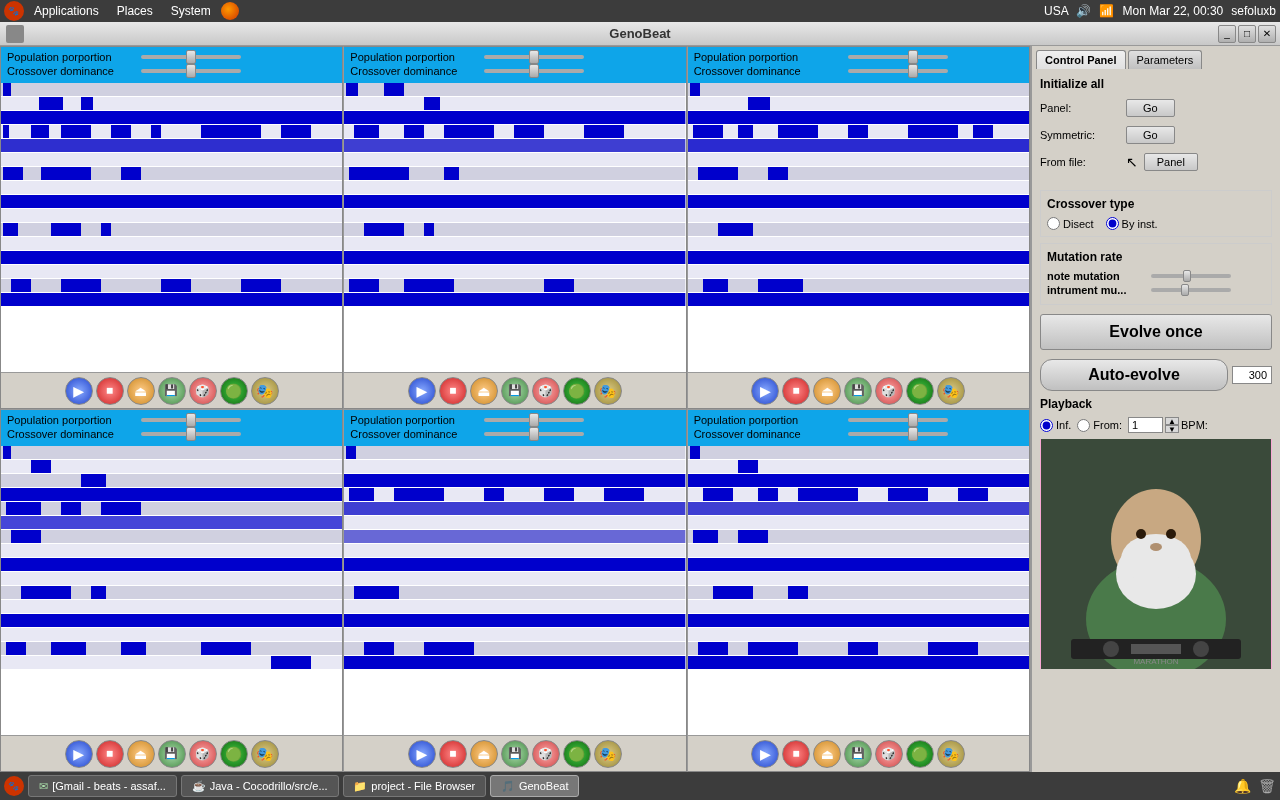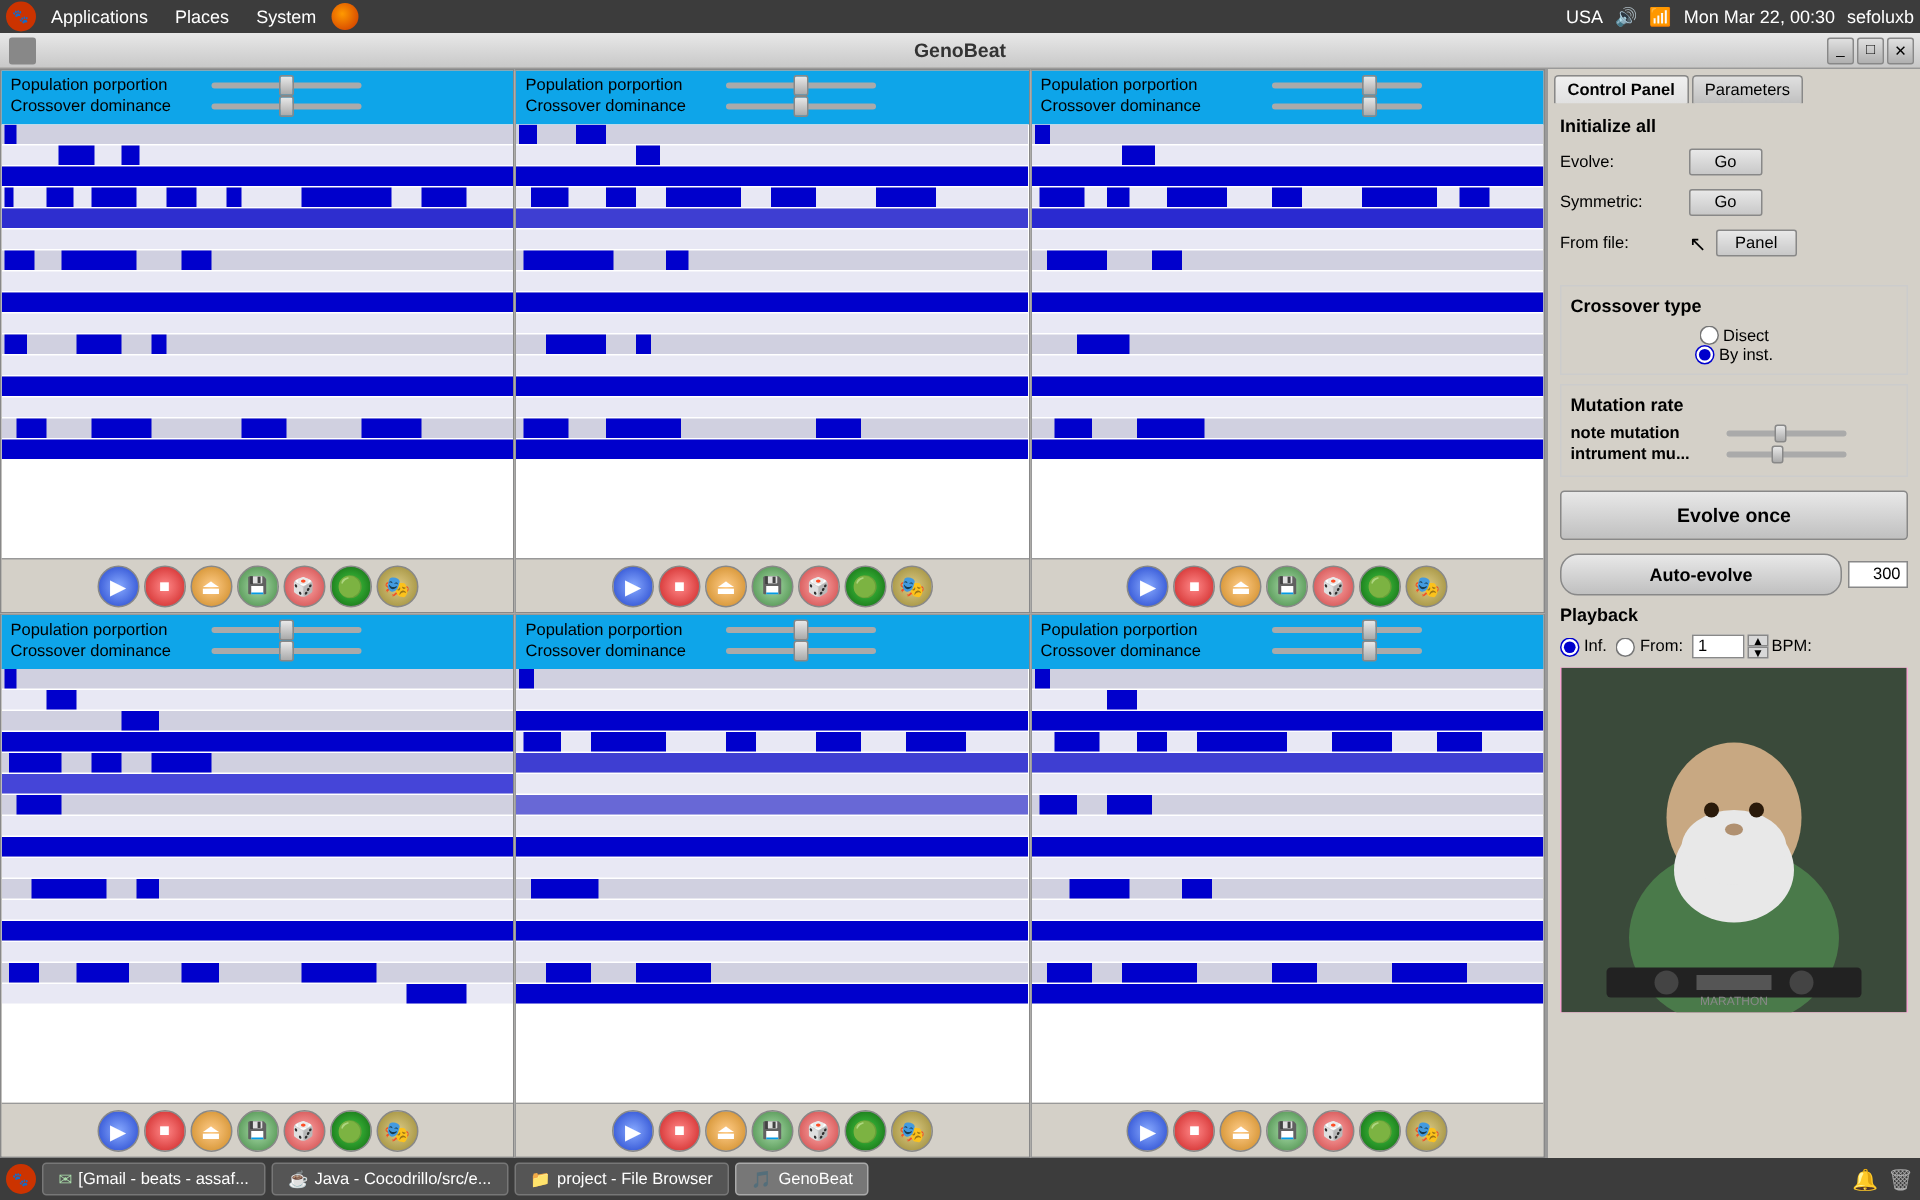--- a/index.html
+++ b/index.html
@@ -72,32 +72,32 @@
     .tab-btn.active { background: linear-gradient(to bottom, #f0f0f0, #e0e0e0); font-weight: bold; }
 
     .control-panel-content { padding: 8px; flex: 1; display: flex; flex-direction: column; gap: 6px; }
 
     .section-title { font-size: 12px; font-weight: bold; color: #000; margin-bottom: 2px; }
     .label-value-row { display: flex; align-items: center; gap: 6px; margin-bottom: 3px; }
     .field-label { font-size: 11px; width: 80px; }
     .go-btn { padding: 2px 16px; border: 1px solid #888; background: linear-gradient(to bottom, #e8e8e8, #c8c8c8); cursor: pointer; font-size: 11px; border-radius: 2px; }
     .load-btn { padding: 2px 12px; border: 1px solid #888; background: linear-gradient(to bottom, #e8e8e8, #c8c8c8); cursor: pointer; font-size: 11px; border-radius: 2px; }
 
-    .radio-group { display: flex; align-items: center; gap: 0; flex-direction: column; }
+    .radio-group { display: flex; align-items: center; gap: 12px; }
     .radio-label { font-size: 11px; display: flex; align-items: center; gap: 3px; }
 
     .mutation-slider-row { display: flex; align-items: center; gap: 4px; margin-bottom: 2px; }
     .mut-label { font-size: 11px; width: 100px; font-weight: bold; }
     .mut-track { width: 80px; height: 4px; background: #aaa; border-radius: 2px; position: relative; display: inline-block; }
     .mut-thumb { position: absolute; width: 8px; height: 12px; background: linear-gradient(to bottom, #e8e8e8, #aaa); border: 1px solid #888; border-radius: 2px; top: -4px; cursor: pointer; }
 
-    .big-btn { width: 100%; padding: 8px; border: 1px solid #888; background: linear-gradient(to bottom, #e8e8e8, #c0c0c0); cursor: pointer; font-size: 13px; font-weight: bold; border-radius: 3px; text-align: center; margin: 3px 0; }
+    .big-btn { width: 100%; padding: 8px; border: 1px solid #888; background: linear-gradient(to bottom, #e8e8e8, #c0c0c0); cursor: pointer; font-size: 16px; font-weight: bold; border-radius: 3px; text-align: center; margin: 3px 0; }
 
     .auto-evolve-row { display: flex; align-items: center; gap: 4px; }
-    .auto-evolve-btn { flex: 1; padding: 6px; border: 1px solid #888; background: linear-gradient(to bottom, #e8e8e8, #c0c0c0); cursor: pointer; font-size: 12px; font-weight: bold; border-radius: 12px; }
+    .auto-evolve-btn { flex: 1; padding: 6px; border: 1px solid #888; background: linear-gradient(to bottom, #e8e8e8, #c0c0c0); cursor: pointer; font-size: 16px; font-weight: bold; border-radius: 12px; }
     .auto-evolve-input { width: 40px; padding: 2px 4px; border: 1px solid #888; text-align: right; font-size: 11px; }
 
     .playback-row { display: flex; align-items: center; gap: 6px; flex-wrap: wrap; }
     .bpm-input { width: 35px; padding: 1px 3px; border: 1px solid #888; font-size: 11px; }
     .bpm-spinner { display: flex; flex-direction: column; }
     .spin-btn { width: 14px; height: 8px; border: 1px solid #888; background: #d8d8d8; cursor: pointer; font-size: 8px; display: flex; align-items: center; justify-content: center; }
 
     
     .darwin-img { width: 100%; height: 230px; background: #666; overflow: hidden; position: relative; }
 
@@ -582,21 +582,21 @@
   <div id="right-panel">
     <div class="tab-bar">
       <button class="tab-btn active">Control Panel</button>
       <button class="tab-btn">Parameters</button>
     </div>
 
     <div class="control-panel-content">
       <div class="section-title">Initialize all</div>
 
       <div class="label-value-row">
-        <span class="field-label">Evolve:</span>
+        <span class="field-label">Panel:</span>
         <button class="go-btn">Go</button>
       </div>
 
       <div class="label-value-row">
         <span class="field-label">Symmetric:</span>
         <button class="go-btn">Go</button>
       </div>
 
       <div class="label-value-row">
         <span class="field-label">From file:</span>

